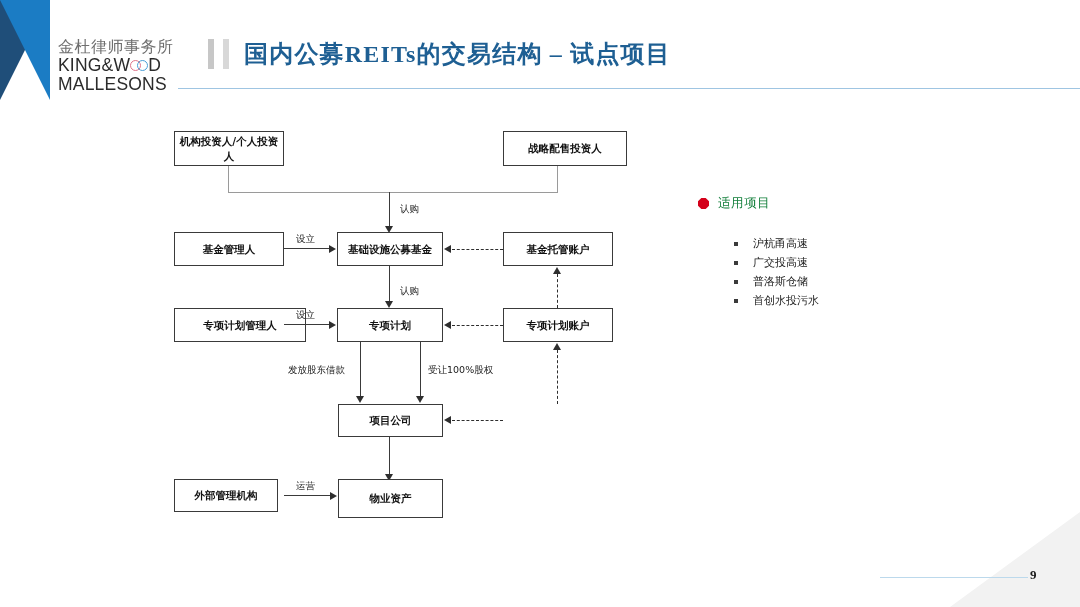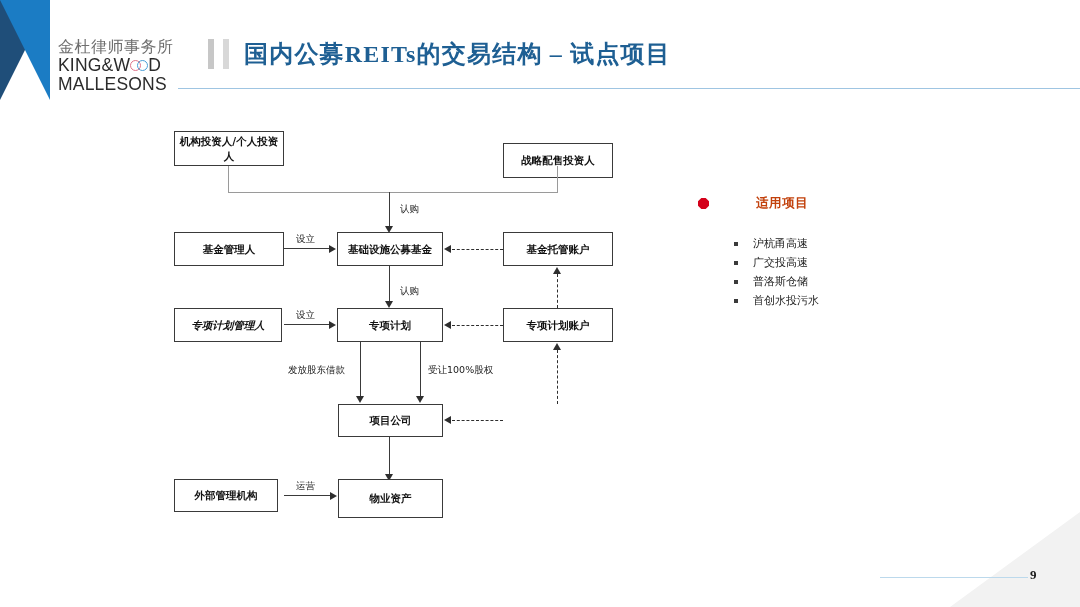--- a/index.html
+++ b/index.html
@@ -60,21 +60,21 @@
   .elabel{
     position:absolute;font-family:"DejaVu Sans","Liberation Sans",sans-serif;
     font-size:9.5px;color:#1a1a1a;white-space:nowrap;text-align:right;
   }
 
   
   .panel{position:absolute;left:698px;top:195px;width:300px;}
   .panel-head{display:flex;align-items:center;gap:9px;}
   .dot-red{width:11px;height:11px;background:#d4001a;border-radius:2px;
            clip-path:polygon(30% 0,70% 0,100% 30%,100% 70%,70% 100%,30% 100%,0 70%,0 30%);}
-  .panel-title{font-family:"DejaVu Sans","Liberation Sans",sans-serif;font-size:12.5px;font-weight:bold;color:#c2410c;letter-spacing:.6px;margin-left:38px;}
+  .panel-title{font-family:"DejaVu Sans","Liberation Sans",sans-serif;font-size:12.5px;font-weight:normal;color:#15803d;letter-spacing:.6px;}
   .panel-list{margin:24px 0 0 36px;padding:0;list-style:none;}
   .panel-list li{display:flex;align-items:center;gap:15px;margin-bottom:4px;
     font-family:"DejaVu Sans","Liberation Sans",sans-serif;font-size:11px;color:#1a1a1a;}
   .sq{width:4px;height:4px;background:#3a3a3a;flex:none;}
 
   
   .foot-line{position:absolute;left:880px;top:577px;width:148px;height:1px;background:#bcd9ec;}
   .page-num{position:absolute;left:1030px;top:567px;font-family:"Liberation Serif","DejaVu Serif",serif;
             font-size:13px;font-weight:bold;color:#1a1a1a;}
   .corner-tri{position:absolute;right:0;bottom:0;width:0;height:0;
@@ -98,21 +98,21 @@
   <div class="title-row">
     <div class="tbar"></div>
     <div class="tbar b2"></div>
     <div class="slide-title">国内公募REITs的交易结构 – 试点项目</div>
   </div>
   <div class="title-rule"></div>
 
   <div class="diagram">
 
     <div class="nbox" style="left:174px;top:131px;width:110px;height:35px;padding:12px 4px;">机构投资人/个人投资人</div>
-    <div class="nbox" style="left:503px;top:131px;width:110px;height:35px;margin-top:12px;">战略配售投资人</div>
+    <div class="nbox" style="left:503px;top:131px;width:124px;height:35px;">战略配售投资人</div>
 
     <div class="ln v thin" style="left:228px;top:166px;height:27px;"></div>
     <div class="ln v thin" style="left:557px;top:166px;height:27px;"></div>
     <div class="ln h thin" style="left:228px;top:192px;width:330px;"></div>
     <div class="ln v" style="left:389px;top:192px;height:36px;"></div>
     <div class="arw down" style="left:385px;top:226px;"></div>
     <div class="elabel" style="left:400px;top:203px;">认购</div>
 
     <div class="nbox" style="left:174px;top:232px;width:110px;height:34px;">基金管理人</div>
     <div class="nbox" style="left:337px;top:232px;width:106px;height:34px;">基础设施公募基金</div>
@@ -125,21 +125,21 @@
     <div class="dash-h" style="left:452px;top:249px;width:51px;"></div>
     <div class="arw left" style="left:444px;top:245px;"></div>
 
     <div class="ln v" style="left:389px;top:266px;height:36px;"></div>
     <div class="arw down" style="left:385px;top:301px;"></div>
     <div class="elabel" style="left:400px;top:285px;">认购</div>
 
     <div class="dash-v" style="left:557px;top:274px;height:34px;"></div>
     <div class="arw up" style="left:552.5px;top:267px;"></div>
 
-    <div class="nbox" style="left:174px;top:308px;width:108px;height:34px;font-style:italic;">专项计划管理人</div>
+    <div class="nbox" style="left:174px;top:308px;width:132px;height:34px;">专项计划管理人</div>
     <div class="nbox" style="left:337px;top:308px;width:106px;height:34px;">专项计划</div>
     <div class="nbox" style="left:503px;top:308px;width:110px;height:34px;">专项计划账户</div>
 
     <div class="ln h" style="left:284px;top:324px;width:45px;"></div>
     <div class="arw right" style="left:329px;top:320.5px;"></div>
     <div class="elabel" style="left:296px;top:309px;">设立</div>
 
     <div class="dash-h" style="left:452px;top:325px;width:51px;"></div>
     <div class="arw left" style="left:444px;top:321px;"></div>
 

